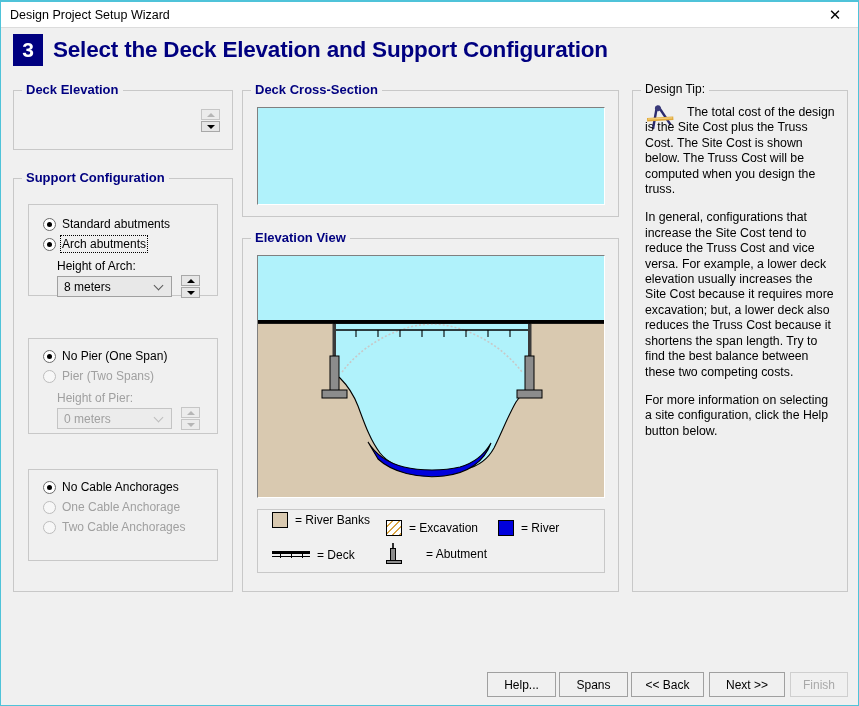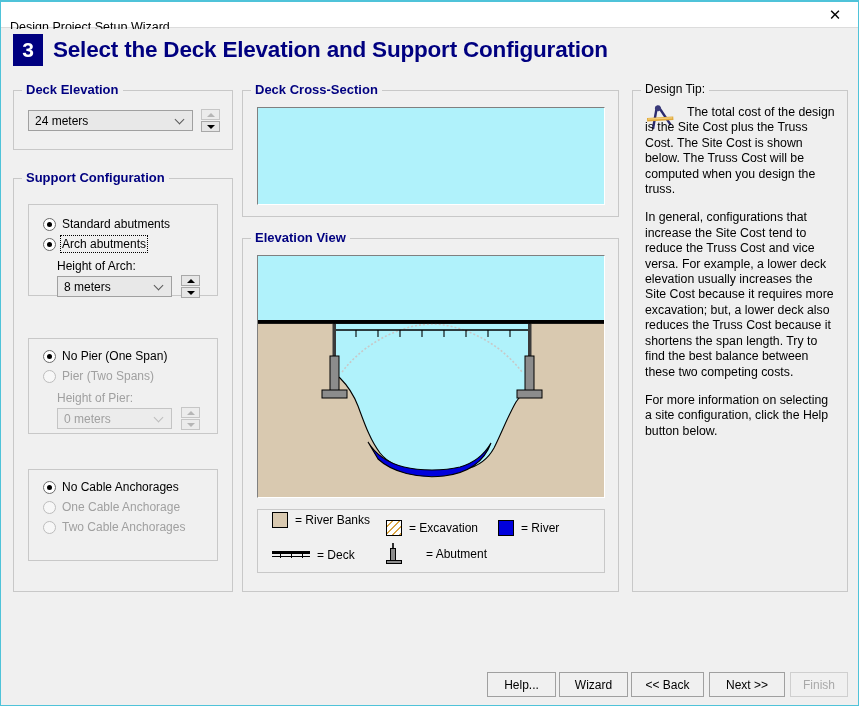--- a/index.html
+++ b/index.html
@@ -11,21 +11,21 @@
     color:#000;
     background:#f0f0f0;
     overflow:hidden;
   }
   #app { position:relative; width:859px; height:706px; background:#f0f0f0;
          border:1px solid #4fc3d9; border-top-width:2px; }
 
   
   #titlebar { position:absolute; left:0; top:0; width:857px; height:26px;
               background:#ffffff; border-bottom:1px solid #dcdcdc; }
-  #titlebar .tb-text { position:absolute; left:9px; top:6px; font-size:12.5px; color:#000;margin-top:12px; }
+  #titlebar .tb-text { position:absolute; left:9px; top:6px; font-size:12.5px; color:#000; }
   #close-btn { position:absolute; right:0px; top:0px; width:46px; height:26px;
                display:flex; align-items:center; justify-content:center;
                font-size:15px; color:#000; cursor:default; }
 
   
   #header { position:absolute; left:0; top:27px; width:857px; height:48px; background:#f0f0f0; }
   #step-badge { position:absolute; left:12px; top:5px; width:30px; height:32px;
                 background:#000080; color:#fff; font-size:21px; font-weight:bold;
                 display:flex; align-items:center; justify-content:center; }
   #header-title { position:absolute; left:52px; top:5px; height:32px;
@@ -121,24 +121,20 @@
     <div id="close-btn">✕</div>
   </div>
 
   <div id="header">
     <div id="step-badge">3</div>
     <div id="header-title">Select the Deck Elevation and Support Configuration</div>
   </div>
 
   <div class="gb" style="left:12px; top:88px; width:220px; height:60px;">
     <div class="gb-title">Deck Elevation</div>
-    <div class="combo" style="left:14px; top:19px; width:165px;">
-      <span>24 meters</span>
-      <span class="chev"></span>
-    </div>
     <div class="spin" style="left:187px; top:18px;">
       <div class="sbtn up off">
           <span class="tri"></span>
         </div>
       <div class="sbtn dn">
           <span class="tri"></span>
         </div>
     </div>
   </div>
 
@@ -317,18 +313,18 @@
 
     <div id="tip-body" style="left:12px; top:14px; width:192px;">
       <p style="text-indent:42px;"><span>The total cost of the design is the Site Cost plus the Truss Cost. The Site Cost is shown below. The Truss Cost will be computed when you design the truss.</span></p>
       <p>In general, configurations that increase the Site Cost tend to reduce the Truss Cost and vice versa. For example, a lower deck elevation usually increases the Site Cost because it requires more excavation; but, a lower deck also reduces the Truss Cost because it shortens the span length. Try to find the best balance between these two competing costs.</p>
       <p>For more information on selecting a site configuration, click the Help button below.</p>
     </div>
   </div>
 
 
   <div class="btn" style="left:486px; top:670px; width:69px;">Help...</div>
-  <div class="btn" style="left:558px; top:670px; width:69px;">Wizard</div>
+  <div class="btn" style="left:558px; top:670px; width:69px;">Spans</div>
   <div class="btn" style="left:630px; top:670px; width:73px;">&lt;&lt; Back</div>
   <div class="btn" style="left:708px; top:670px; width:76px;">Next &gt;&gt;</div>
   <div class="btn disabled" style="left:789px; top:670px; width:58px;">Finish</div>
 
 </div>
 
 </body></html>

